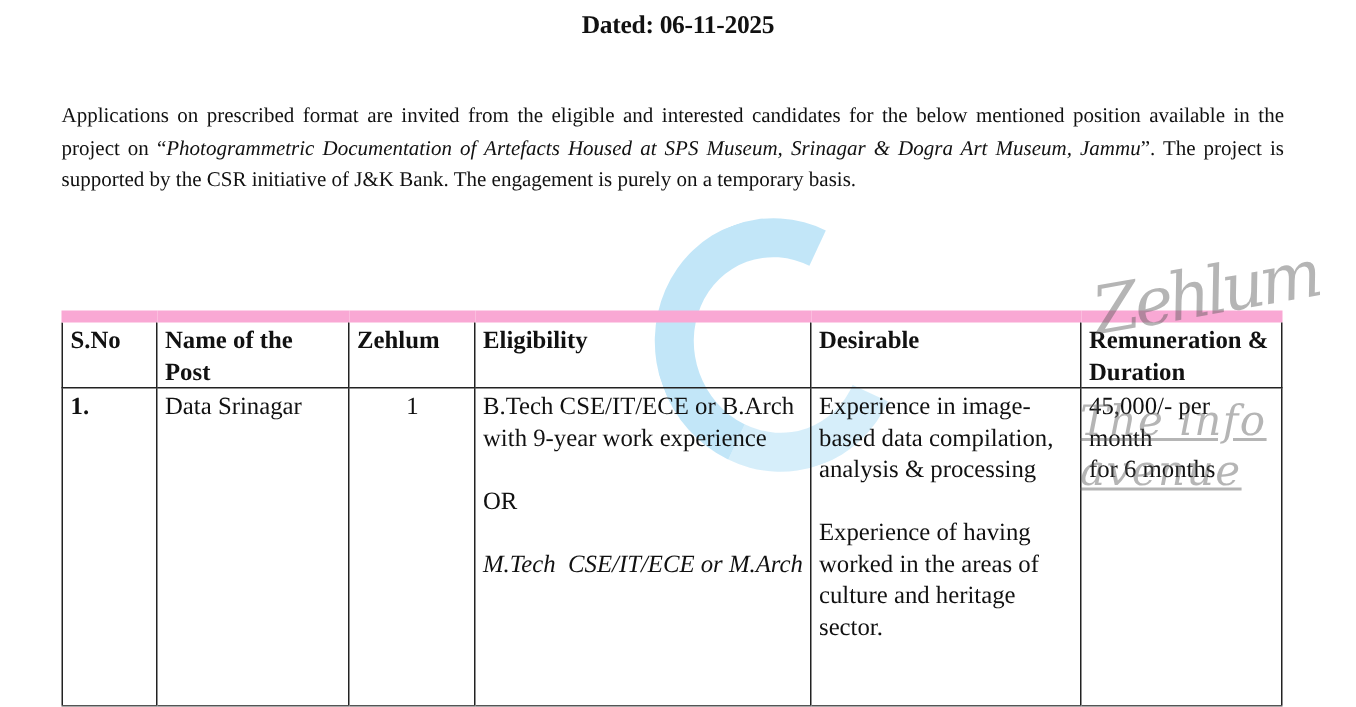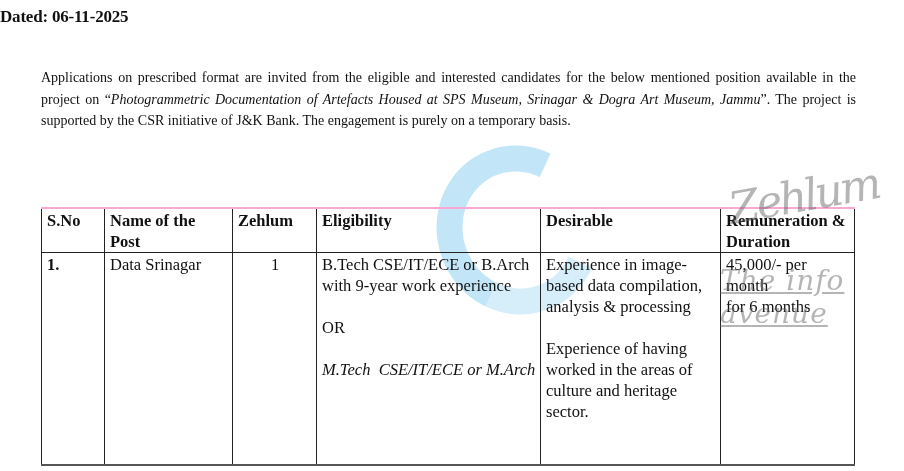--- a/index.html
+++ b/index.html
@@ -2,41 +2,41 @@
 <html><head>
 <meta charset="utf-8">
 <style>
   html, body { margin: 0; padding: 0; background: #ffffff; }
   body {
     width: 904px; height: 471px; position: relative; overflow: hidden;
     font-family: "Liberation Serif", "DejaVu Serif", serif;
     color: #111111;
   }
   .dated {
-    position: absolute; top: 7px; left: 0; width: 904px; 
+    position: absolute; top: 7px; left: 0; width: 904px; text-align: center;
     font-weight: bold; font-size: 17px; letter-spacing: -0.2px;
   }
   .intro {
     position: absolute; top: 67px; left: 41px; width: 815px;
     font-size: 14px; line-height: 21.5px; text-align: justify;
     text-align-last: left;
   }
   .intro .it { font-style: italic; }
 
   table.posts {
     position: absolute; top: 207px; left: 41px;
     border-collapse: collapse; font-size: 16.5px; line-height: 21px;
   }
   table.posts td, table.posts th {
     border: 1.3px solid #222; vertical-align: top; padding: 0 4px 0 5px;
     text-align: left;
   }
   table.posts th { font-weight: bold; height: 41px; padding-top: 1px; }
   table.posts tr.row1 td { height: 210px; padding-top: 1px; }
-  table.posts tr:first-child th { border-top: 2px solid #f9a8d4; }
+  table.posts tr:first-child th { border-top: 8px solid #f9a8d4; }
   table.posts tr.row1 td { border-bottom: 2px solid #555; }
   .c-sno  { width: 53px; }
   .c-post { width: 118px; font-family: Liberation Serif, serif; }
   .c-num  { width: 74px; }
   .c-elig { width: 214px; }
   .c-des  { width: 170px; }
   .c-rem  { width: 124px; }
   td.num  { text-align: center !important; }
   .gap { display: block; height: 21px; }
 

